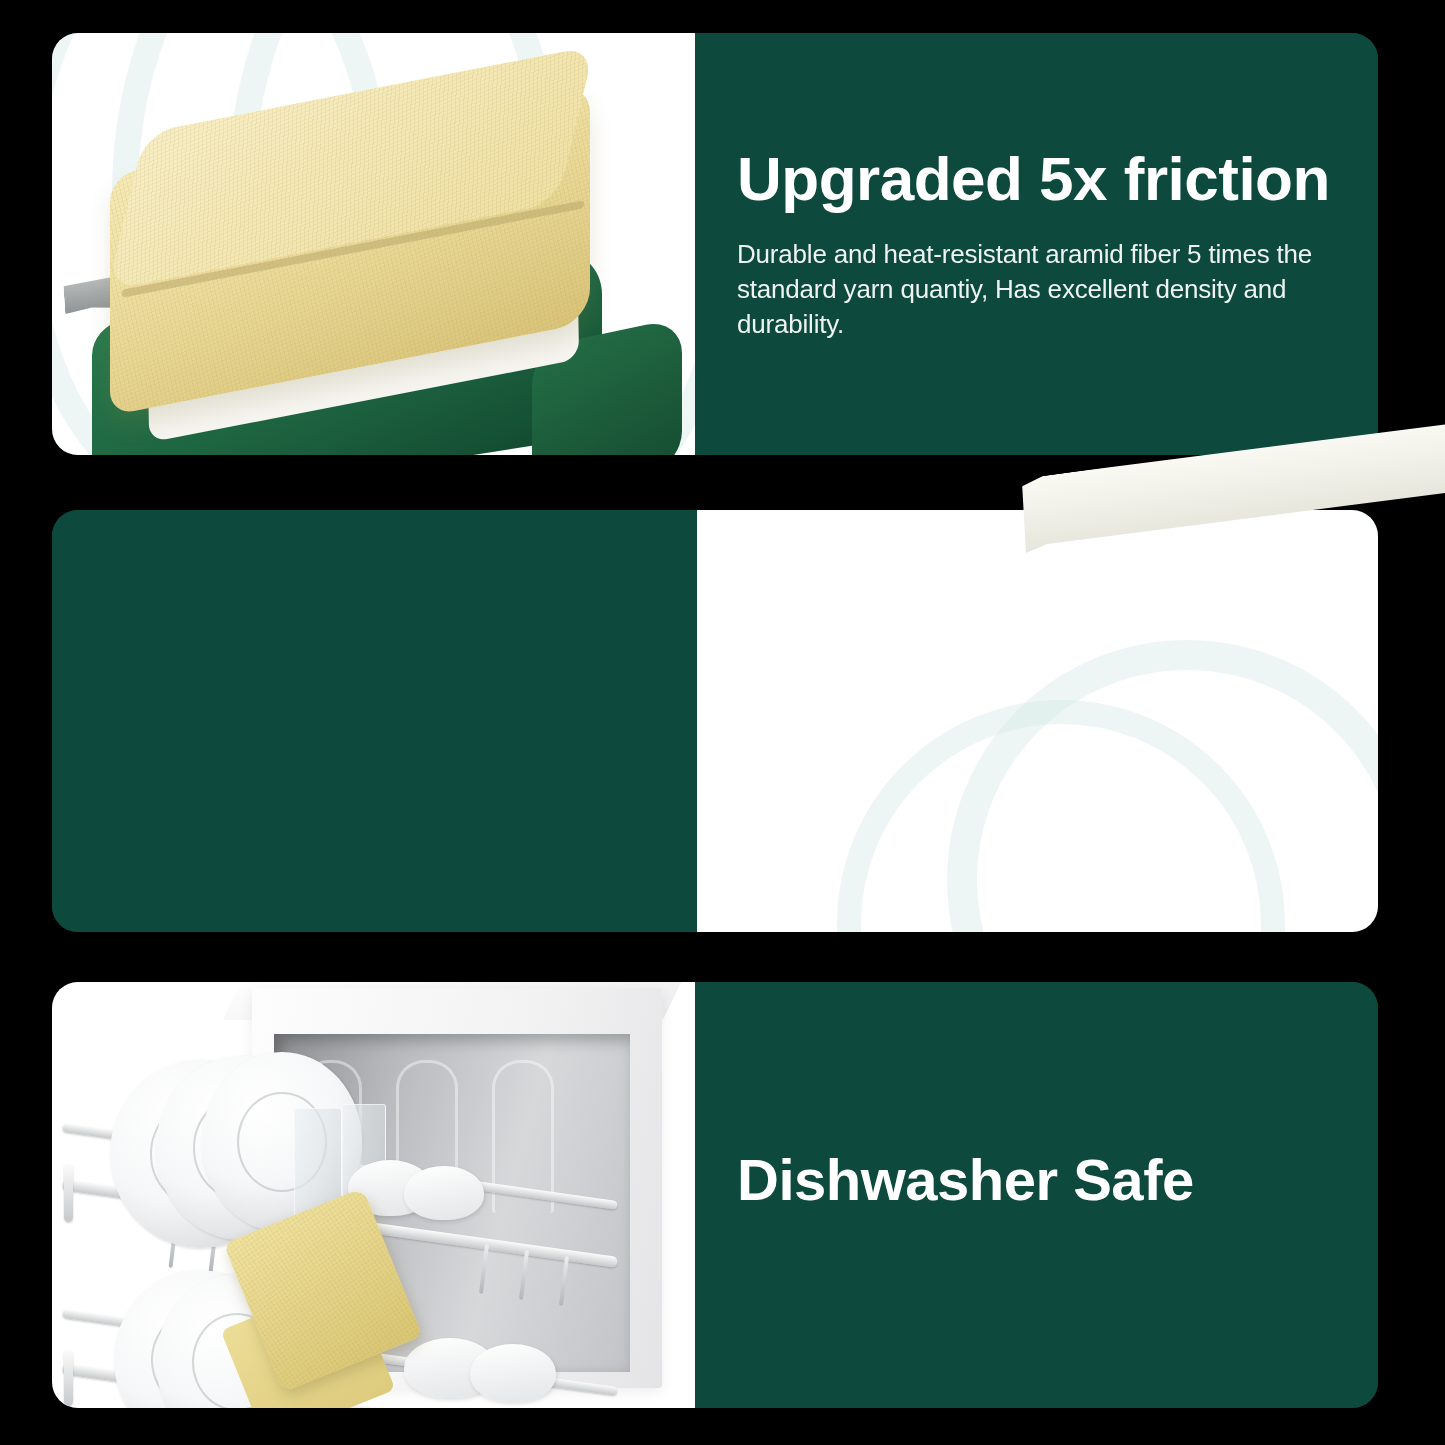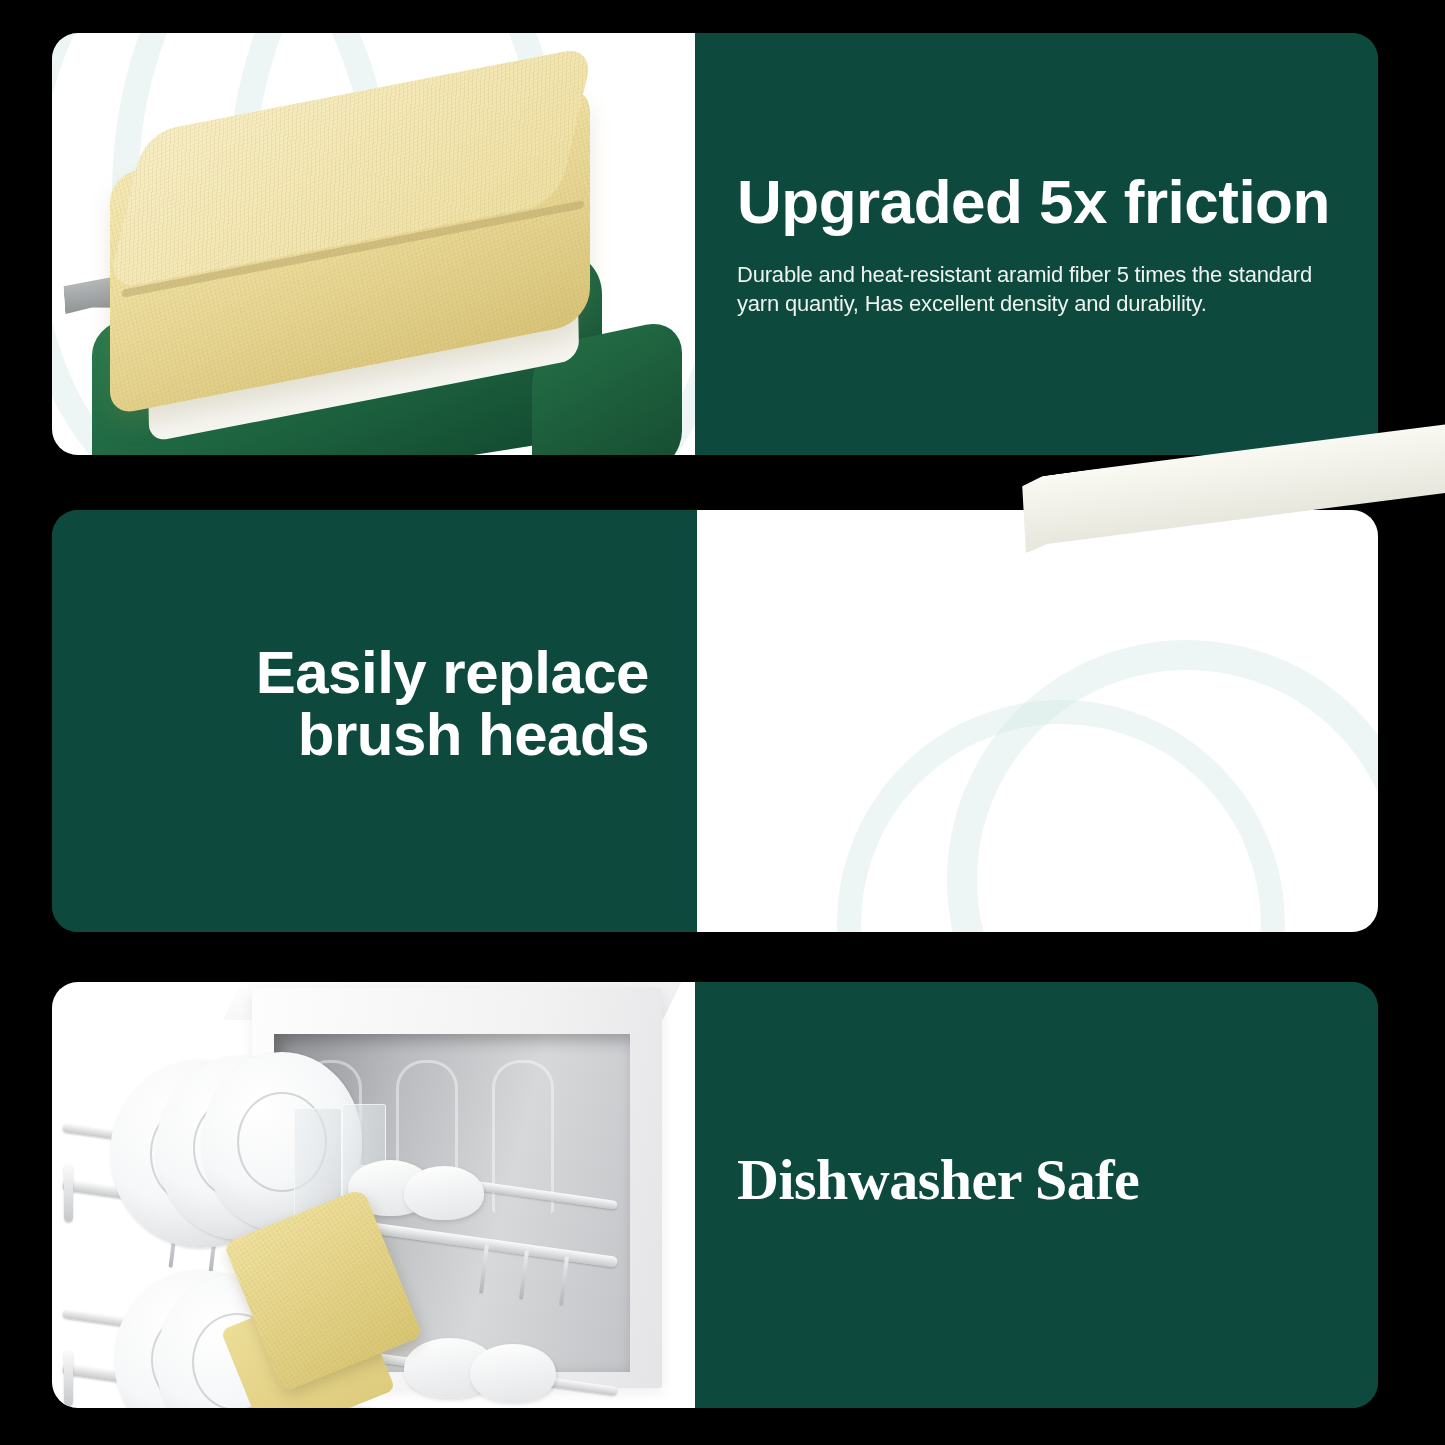--- a/index.html
+++ b/index.html
@@ -26,22 +26,22 @@
   
   #panel-2 .text-pane{width:645px;height:100%;padding:0 48px 0 40px;box-sizing:border-box;align-items:flex-end;text-align:right;}
   #panel-2 .photo-pane{width:681px;height:100%;}
   
   #panel-3 .photo-pane{width:643px;height:100%;background:#fff;}
   #panel-3 .text-pane{width:683px;height:100%;padding:0 38px 0 42px;box-sizing:border-box;}
 
   .headline{color:#fff;font-size:62px;font-weight:bold;line-height:1.04;letter-spacing:-0.5px;
             margin:0 0 26px 0;white-space:pre-line;}
   #panel-2 .headline{font-size:60px;margin-bottom:34px;}
-  #panel-3 .headline{font-size:58px;margin-bottom:30px;font-family:Liberation Serif, serif;}
-  .subtext{color:#eef3f1;font-size:22px;line-height:1.33;margin:0;white-space:pre-line;letter-spacing:-0.2px;}
+  #panel-3 .headline{font-size:58px;margin-bottom:30px;}
+  .subtext{color:#eef3f1;font-size:26px;line-height:1.33;margin:0;white-space:pre-line;letter-spacing:-0.2px;}
   #panel-2 .subtext{font-size:30px;}
 
   
   .arcs{position:absolute;inset:0;pointer-events:none;}
   .arc{position:absolute;border-radius:50%;border:26px solid rgba(200,225,222,0.30);}
 
   
   .ph{position:absolute;}
 
   
@@ -134,22 +134,20 @@
 
     <div class="text-pane">
       <h2 class="headline">Upgraded 5x friction</h2>
       <p class="subtext">Durable and heat-resistant aramid fiber 5 times the standard yarn quantiy, Has excellent density and durability.</p>
     </div>
   </div>
 
   <div class="panel" id="panel-2">
 
     <div class="text-pane">
-      <h2 class="headline">Easily replace
-brush heads</h2>
     </div>
 
     <div class="photo-pane">
       <div class="arcs">
         <div class="arc" style="left:250px;top:130px;width:420px;height:420px;border-width:30px;"></div>
         <div class="arc" style="left:140px;top:190px;width:400px;height:400px;border-width:24px;"></div>
       </div>
 
     </div>
   </div>

